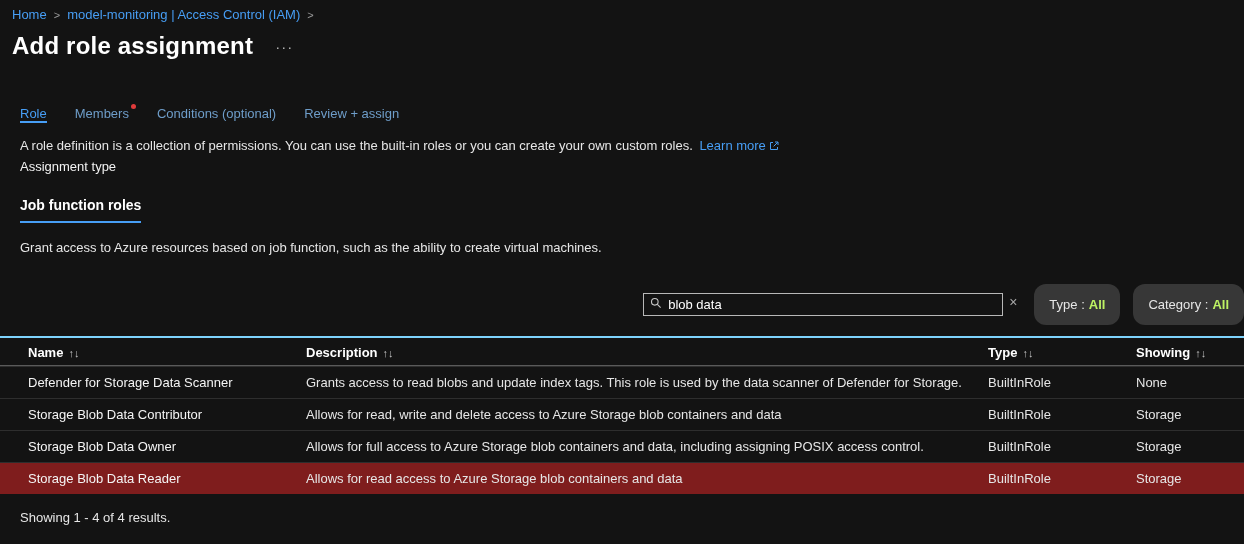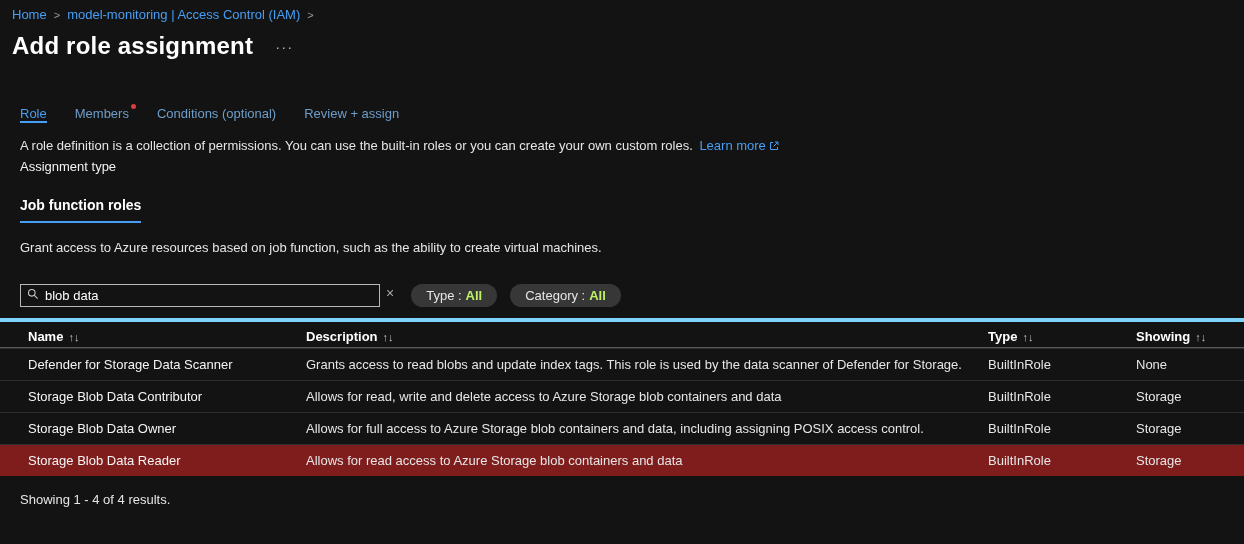--- a/index.html
+++ b/index.html
@@ -34,53 +34,53 @@
   .ext-icon { margin-left: 3px; vertical-align: -1px; }
   .assignment-type { margin: 5px 0 0 20px; color: #f2f2f2; }
 
   
   .subtabs { display: flex; margin: 23px 0 0 20px; font-size: 14px; }
   .subtab { color: #e8e8e8; padding-bottom: 8px; cursor: pointer; }
   .subtab.active { color: #ffffff; font-weight: bold; border-bottom: 2px solid #479ef5; }
   .grant-text { margin: 17px 0 0 20px; color: #e6e6e6; }
 
   
-  .search-row { display: flex; align-items: center; margin: 29px 0 0 20px; }
+  .search-row { display: flex; align-items: center; margin: 29px 0 0 20px; justify-content: flex-end; }
   .search-box {
     display: flex; align-items: center; gap: 6px;
     width: 360px; height: 23px;
     border: 1px solid #b8b8b8; background: transparent;
     padding: 0 6px;
   }
   .search-box input {
     flex: 1; background: transparent; border: none; outline: none;
     color: #ffffff; font-family: inherit; font-size: 13px;
   }
   .clear-btn { color: #a8a8a8; font-size: 14px; margin: -6px 0 0 6px; background: none; border: none; cursor: pointer; font-family: inherit; }
   .pill {
     display: inline-flex; align-items: center; gap: 4px;
-    height: 23px; padding: 0 15px; margin-left: 17px;
+    height: 41px; padding: 0 15px; margin-left: 17px;
     background: #373737; border-radius: 12px; cursor: pointer;
     color: #e6e6e6; border: none; font-family: inherit; font-size: 13px;
   }
   .pill .pill-value { color: #bef264; font-weight: bold; }
   .pill + .pill { margin-left: 13px; }
 
   
   .table { margin-top: 11px; }
   .trow {
     display: grid;
     grid-template-columns: 278px 682px 148px auto;
     padding-left: 28px;
     height: 32px; line-height: 32px;
     align-items: center;
   }
   .thead {
     height: 30px; line-height: 30px;
-    border-top: 4px solid #7dd3fc;
+    border-top: 2px solid #7dd3fc;
     border-bottom: 1px solid #5a5a5a;
     font-weight: bold; color: #ffffff;
   }
   .th { display: flex; align-items: center; gap: 5px; cursor: pointer; }
   .sort { font-size: 11px; color: #c0c0c0; font-weight: normal; }
   .row { border-top: 1px solid #2e2e2e; cursor: pointer; color: #e6e6e6; }
   .row:first-of-type { border-top: none; }
   .row.selected { background: #7f1d1d; }
   .cell { white-space: nowrap; overflow: hidden; text-overflow: ellipsis; padding-right: 12px; }
   .cell-name { color: #f5f5f5; }

